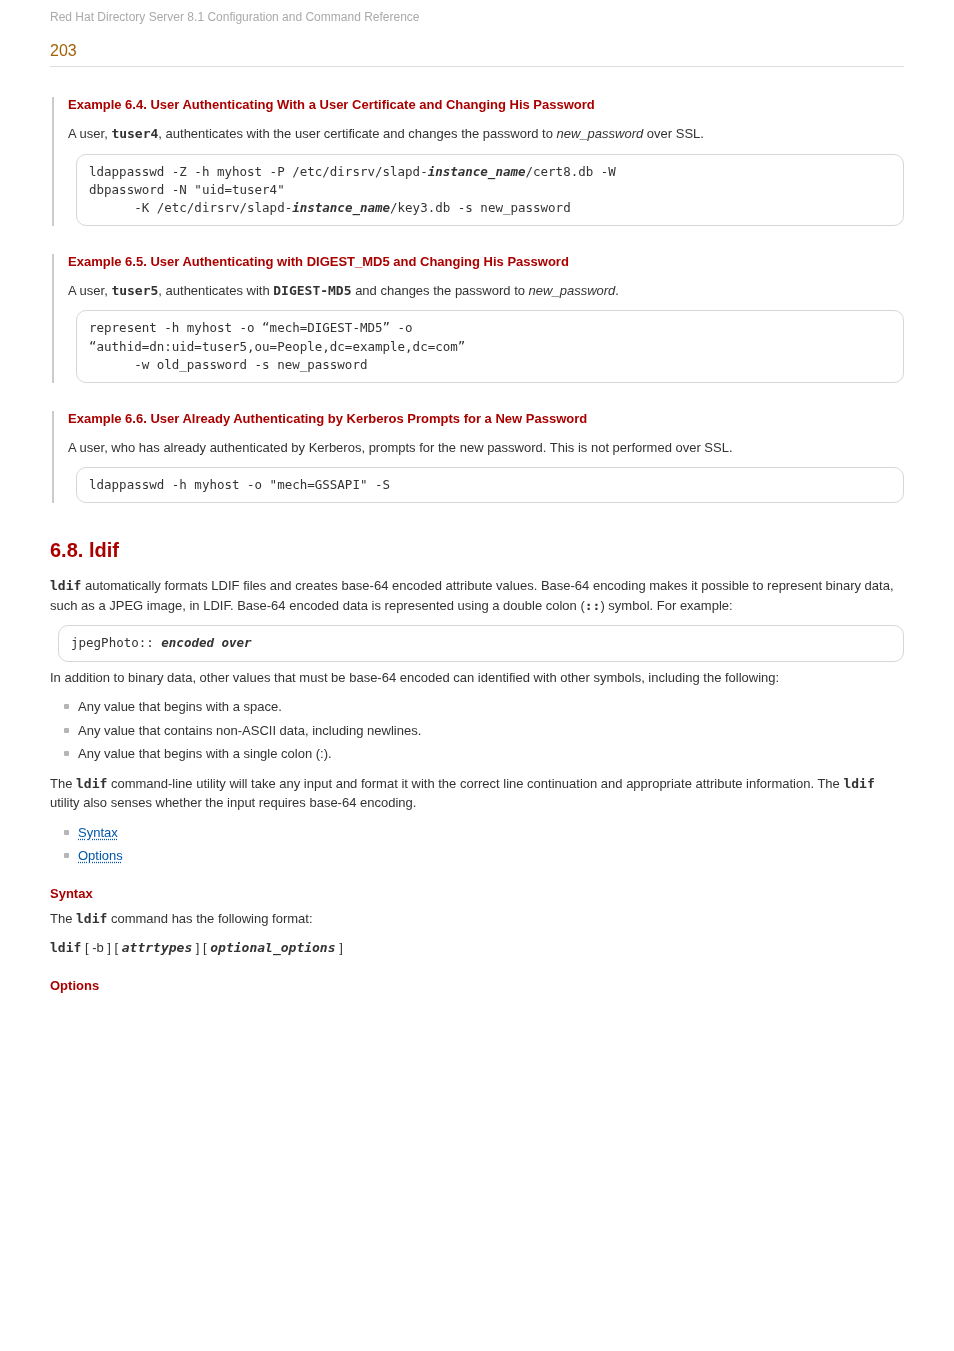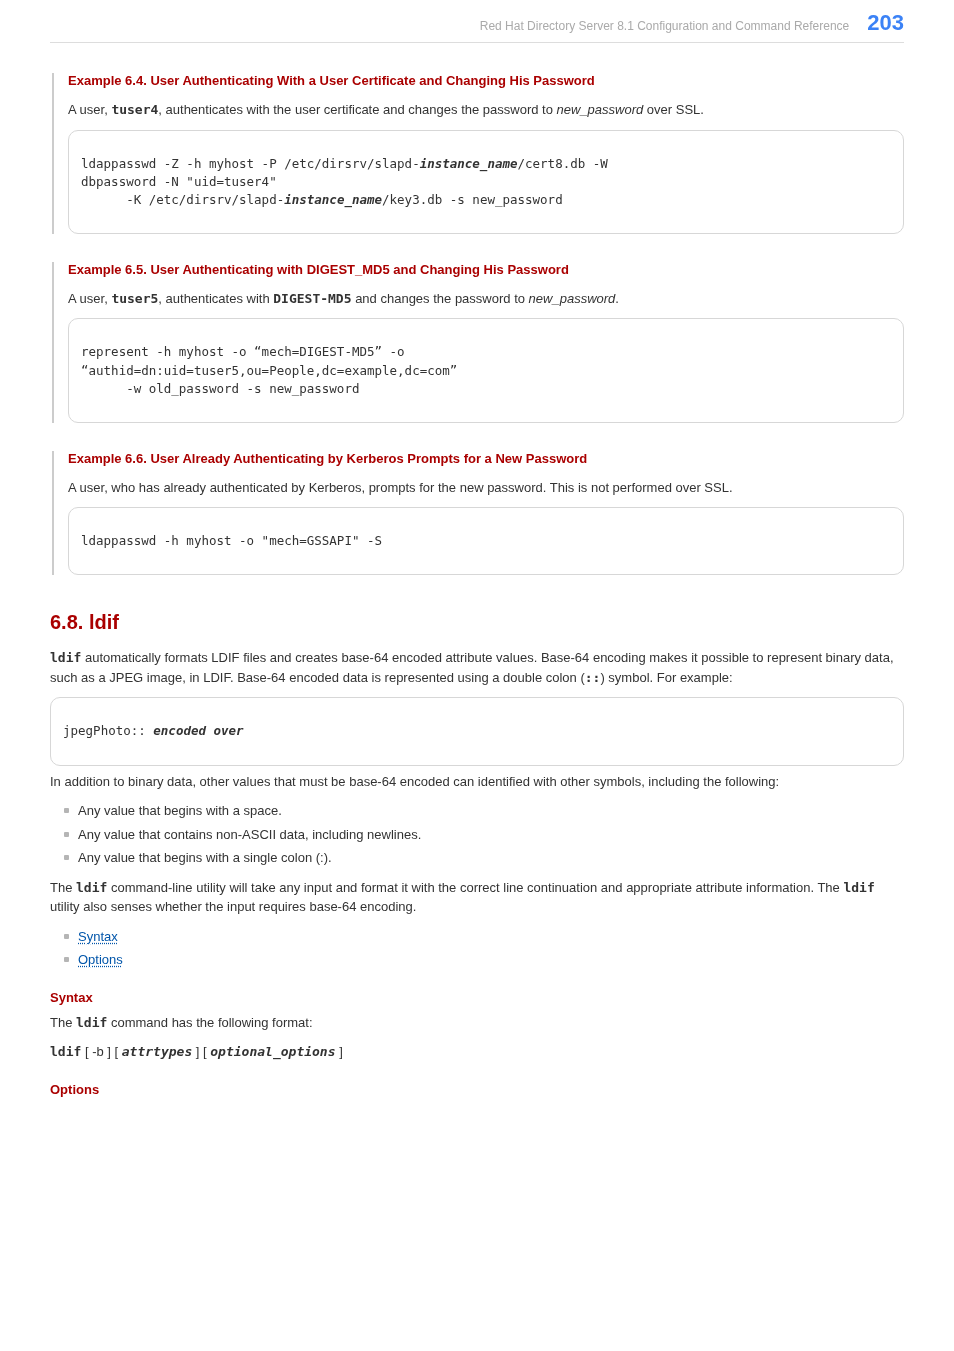--- a/index.html
+++ b/index.html
@@ -12,47 +12,48 @@
   width: 954px;
 }
 .page-header {
   border-bottom: 1px solid #ddd;
   padding: 10px 0 6px 0;
   margin-bottom: 30px;
   display: flex;
   justify-content: flex-end;
   align-items: baseline;
   gap: 18px;
+  flex-direction: column;
 }
 .header-title { font-size: 12px; color: #aaa; font-family: "Liberation Sans", Arial, sans-serif; }
-.page-number { font-size: 22px; color: #3b82f6; font-weight: 700; }
+.page-number { font-size: 16px; color: #a16207; font-weight: 400; }
 .example {
   border-left: 2px solid #ccc;
   padding: 0 0 0 14px;
   margin: 0 0 28px 2px;
 }
 .example-title {
   color: #a00;
   font-weight: 700;
   font-size: 13px;
   margin-bottom: 12px;
 }
 .para { margin: 0 0 10px 0; line-height: 1.5; }
 .code { font-family: "DejaVu Sans Mono","Liberation Mono",monospace; }
 .bold { font-weight: 700; }
 .bold-it { font-weight: 700; font-style: italic; }
 .italic { font-style: italic; }
 .codeblock {
   border: 1px solid #d7d7d7;
   border-radius: 10px;
-  padding: 24px 12px;
+  padding: 8px 12px;
   font-family: "DejaVu Sans Mono","Liberation Mono",monospace;
   font-size: 12.5px;
   white-space: pre;
-  margin: 6px 0 6px 0;
+  margin: 6px 0 6px 8px;
   background: #fff;
   line-height: 1.45;
   overflow-x: auto;
 }
 h2.section-title {
   color: #a00;
   font-size: 20px;
   font-weight: 700;
   margin: 36px 0 14px 0;
 }

